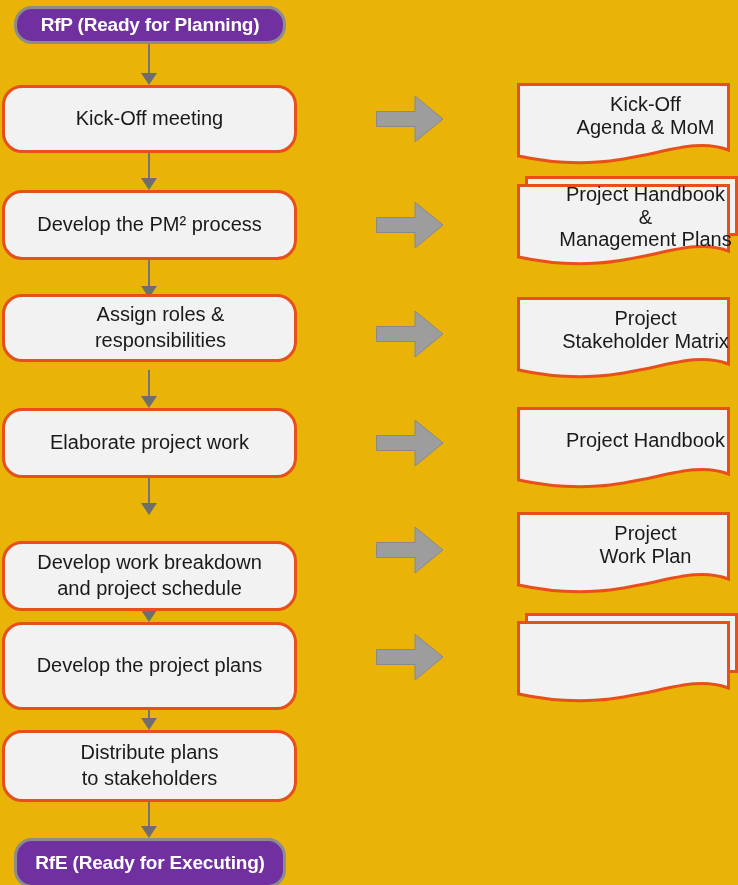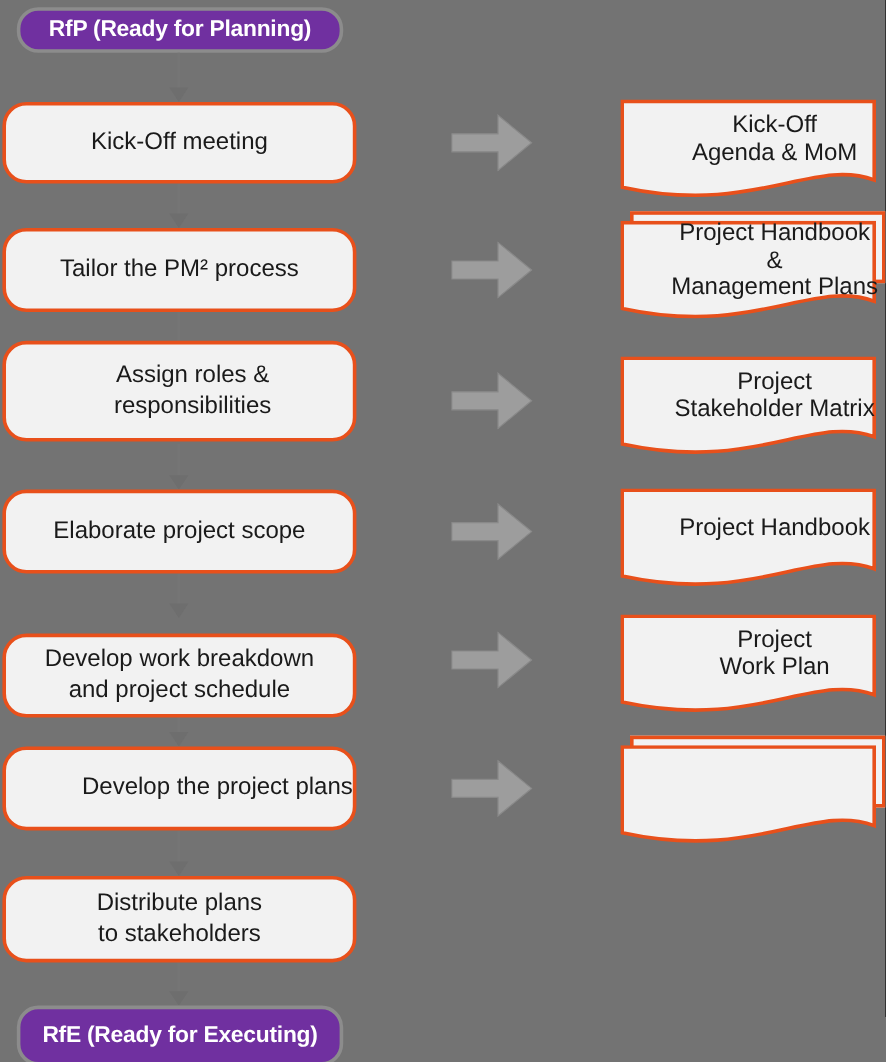--- a/index.html
+++ b/index.html
@@ -1,17 +1,17 @@
 <!DOCTYPE html>
 <html><head>
 <meta charset="utf-8">
 <style>
   html, body { margin: 0; padding: 0; background: #000; }
   body { width: 738px; height: 885px; font-family: "Liberation Sans", sans-serif; }
-  .canvas { position: relative; width: 738px; height: 885px; background: #737373; overflow: hidden; }
+  .canvas { position: relative; width: 738px; height: 885px; background: #eab308; overflow: hidden; }
 
   
   .gate {
     position: absolute; left: 14px; width: 272px;
     background: #7030A0; border: 3px solid #8c8c8c; border-radius: 18px;
     box-sizing: border-box; display: flex; align-items: center; justify-content: center;
     color: #fff; font-weight: bold; font-size: 19px; letter-spacing: -0.2px;
   }
 
   
@@ -66,34 +66,34 @@
   <div class="connector" style="top:370px; height:38px;"></div>
   <div class="connector" style="top:478px; height:37px;"></div>
   <div class="connector" style="top:585px; height:37px;"></div>
   <div class="connector" style="top:692px; height:38px;"></div>
   <div class="connector" style="top:798px; height:40px;"></div>
 
   <div class="step" style="top:85px; height:68px;">
     <span class="lbl">Kick-Off meeting</span>
   </div>
   <div class="step" style="top:190px; height:70px;">
-    <span class="lbl">Tailor the PM² process</span>
+    <span class="lbl">Develop the PM² process</span>
   </div>
-  <div class="step" style="top:284px; height:84px;padding-left:22px;">
+  <div class="step" style="top:294px; height:68px;padding-left:22px;">
     <span class="lbl">Assign roles &amp;
 responsibilities</span>
   </div>
   <div class="step" style="top:408px; height:70px;">
-    <span class="lbl">Elaborate project scope</span>
+    <span class="lbl">Elaborate project work</span>
   </div>
-  <div class="step" style="top:528px; height:70px;">
+  <div class="step" style="top:541px; height:70px;">
     <span class="lbl">Develop work breakdown
 and project schedule</span>
   </div>
-  <div class="step" style="top:622px; height:70px;justify-content:flex-end;">
+  <div class="step" style="top:622px; height:88px;">
     <span class="lbl">Develop the project plans</span>
   </div>
   <div class="step" style="top:730px; height:72px;">
     <span class="lbl">Distribute plans
 to stakeholders</span>
   </div>
 
   <div class="gate" style="top:838px; height:50px;">
     <span class="lbl">RfE (Ready for Executing)</span>
   </div>

